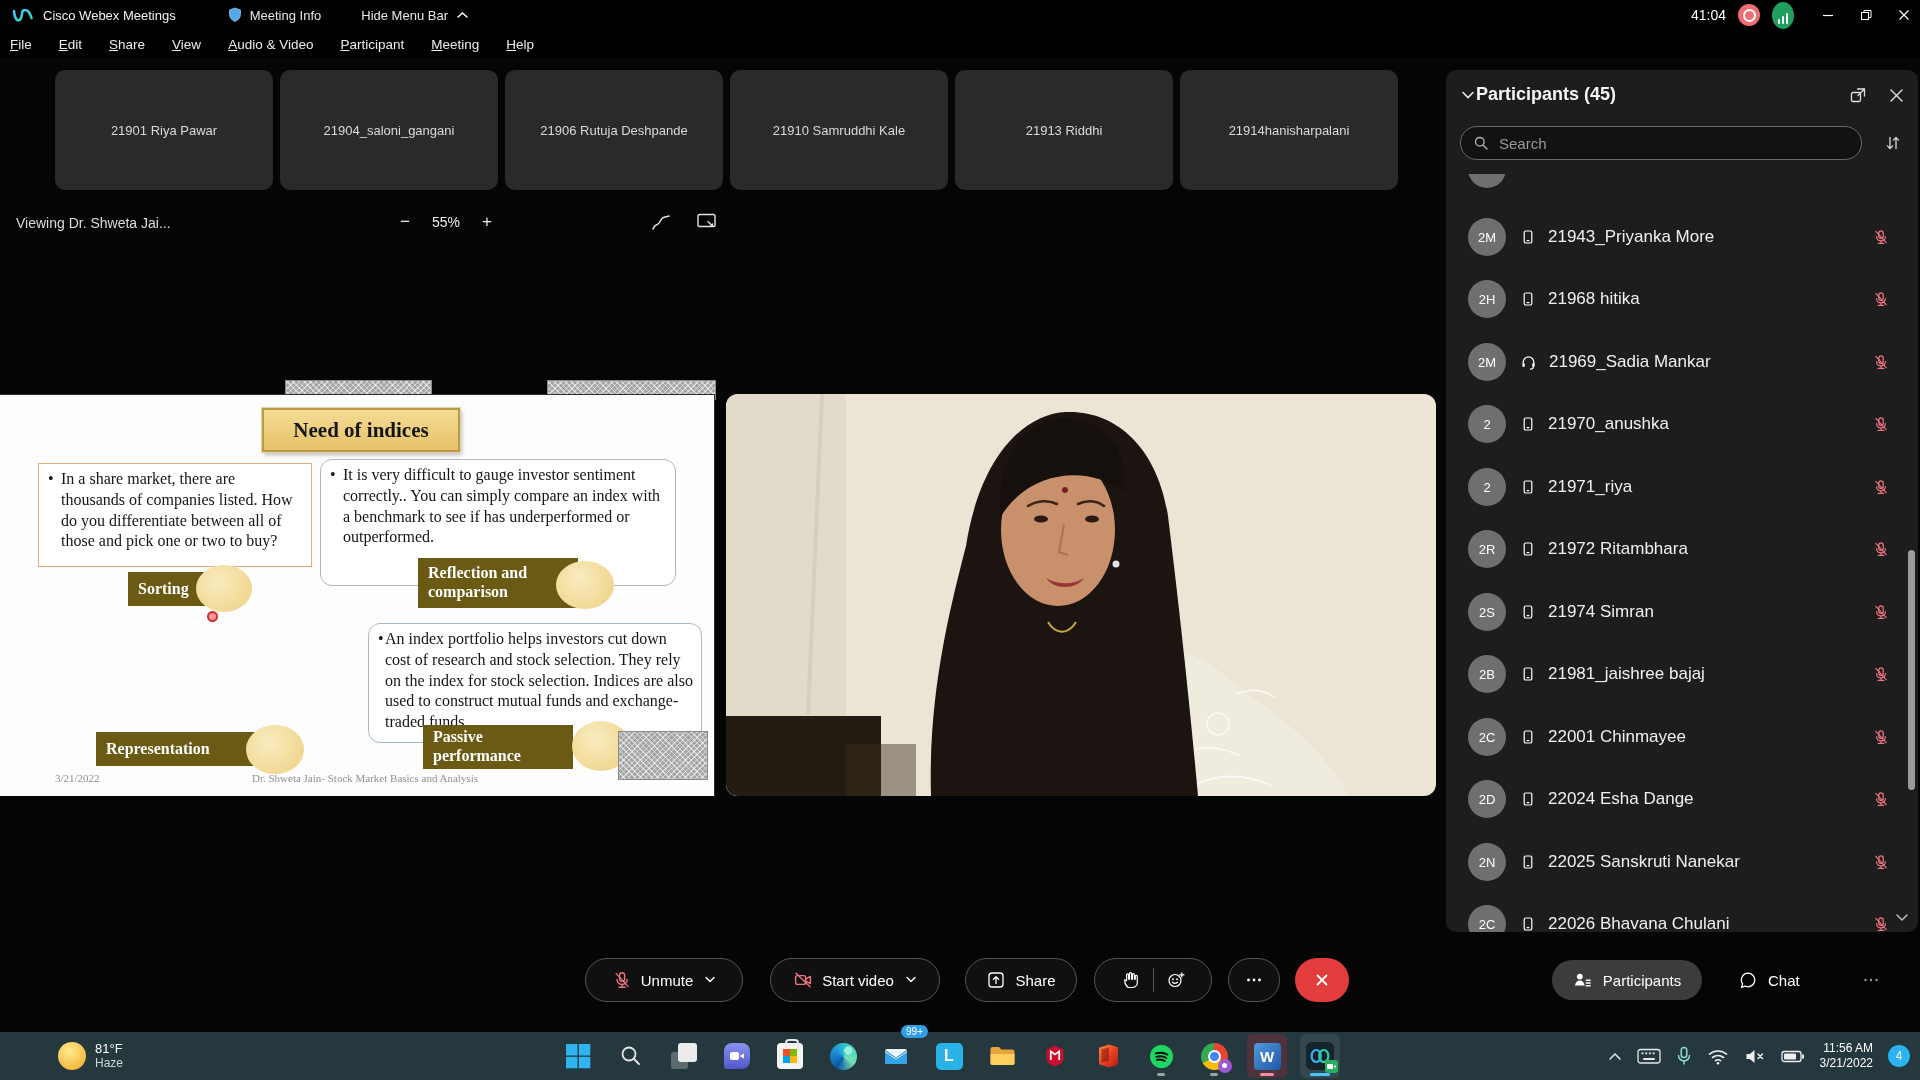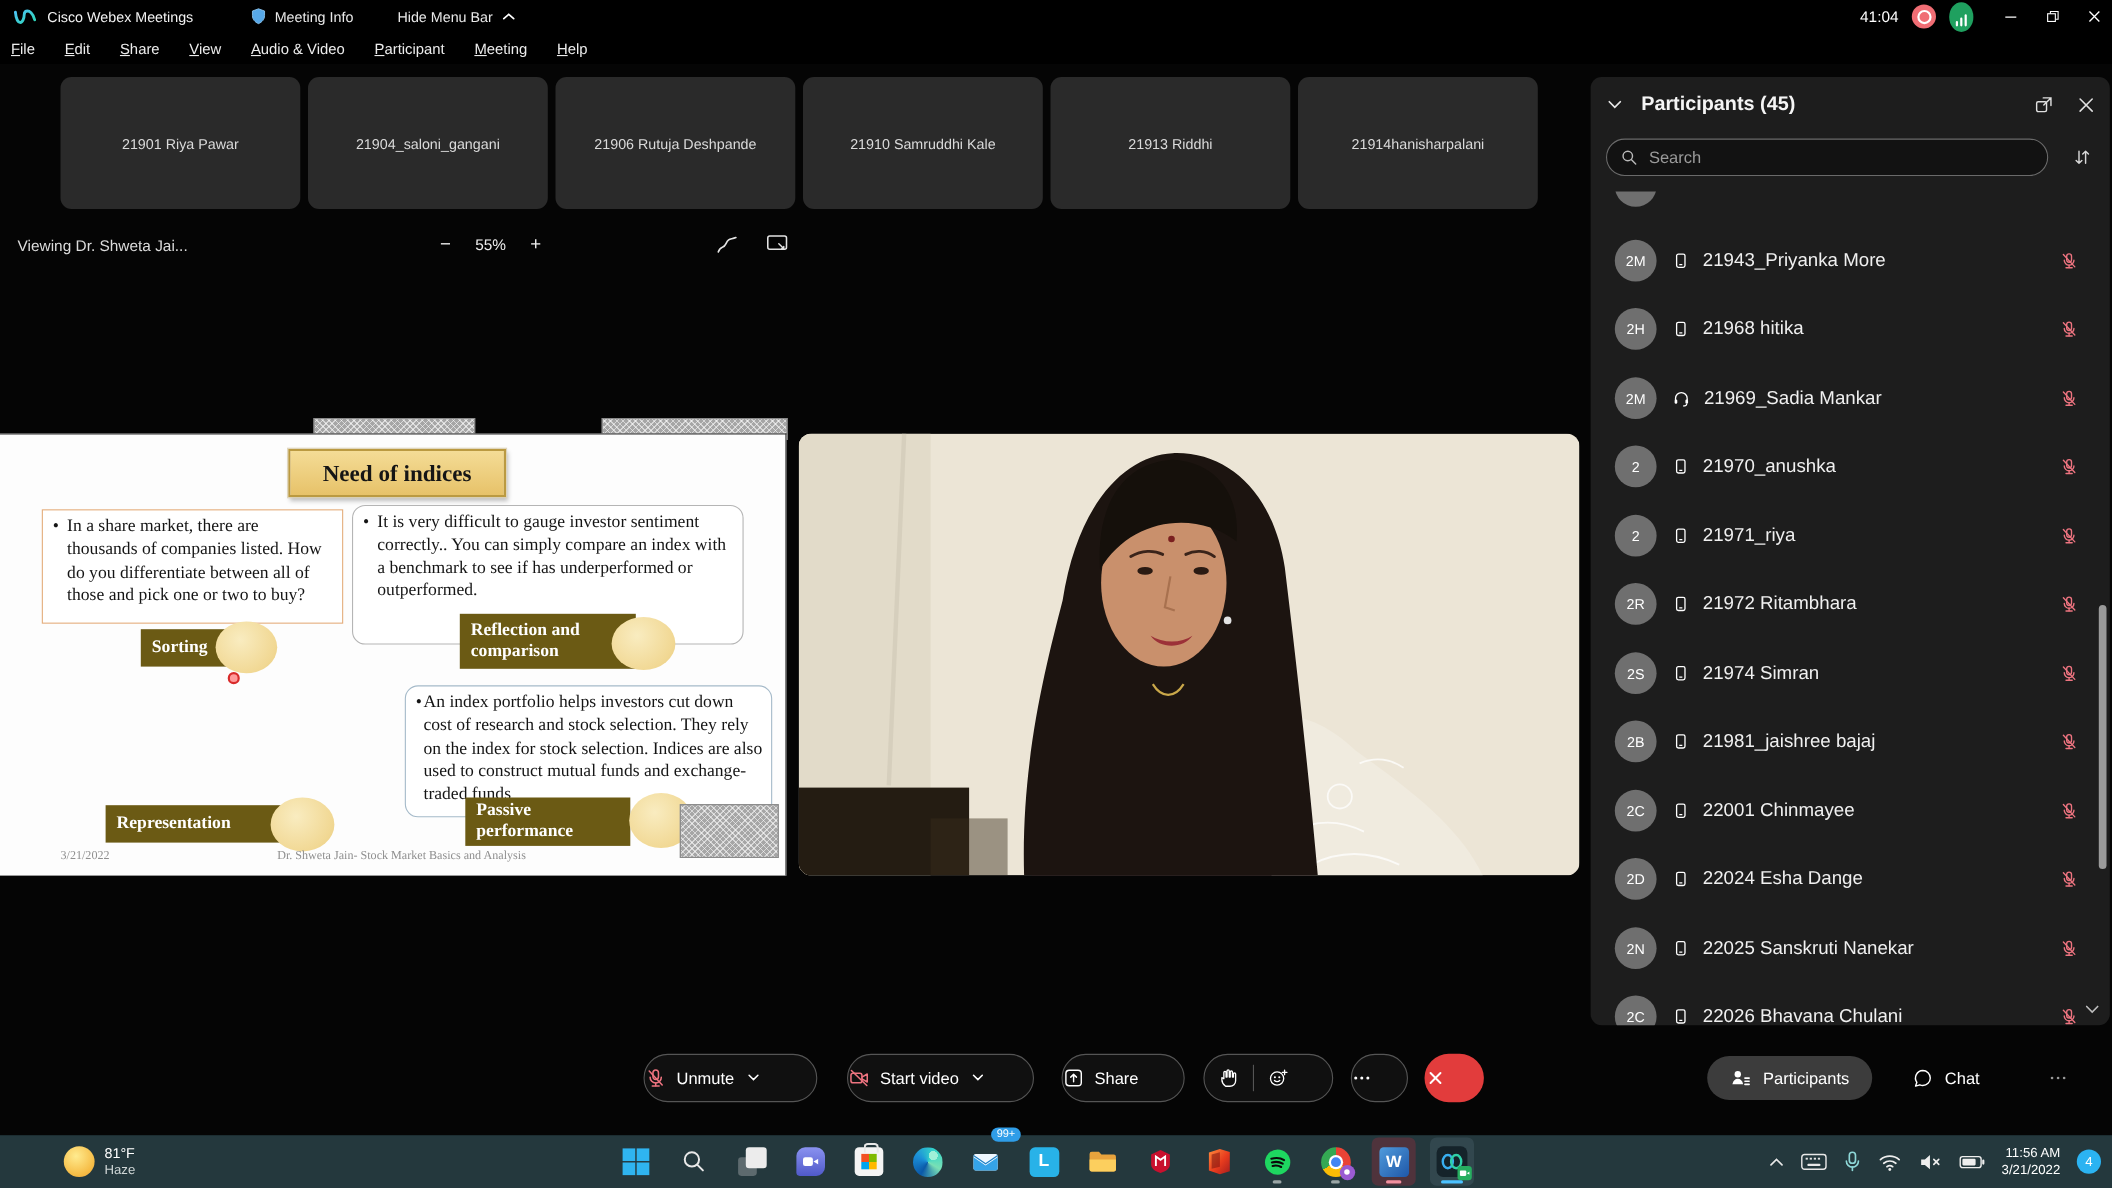--- a/index.html
+++ b/index.html
@@ -53,21 +53,21 @@
        display:flex;align-items:center;padding-left:10px;box-sizing:border-box;}
   .ellipse{position:absolute;border-radius:50%;background:radial-gradient(circle at 40% 35%,#f9ecc0,#f1d894 70%,#e9cc7e);}
   .laser{position:absolute;width:11px;height:11px;border-radius:50%;background:#ff9b9b;border:2.5px solid #d92b2b;box-sizing:border-box;}
   .sl-footer{position:absolute;font-size:11px;color:#8f8f8f;}
 
   
   .video{left:726px;top:394px;width:710px;height:402px;border-radius:12px;overflow:hidden;background:#000;}
 
   
   .panel{left:1446px;top:70px;width:472px;height:862px;background:#1d1d1d;border-radius:10px;overflow:hidden;}
-  .panel-header{position:absolute;left:14px;top:14px;display:flex;align-items:center;gap:16px;}
+  .panel-header{position:absolute;left:14px;top:14px;display:flex;align-items:center;gap:0;}
   .panel-title{font-size:18px;font-weight:bold;color:#f5f5f5;}
   .panel-hicons{position:absolute;right:14px;top:16px;display:flex;align-items:center;gap:22px;}
   .searchbox{position:absolute;left:14px;top:56px;width:402px;height:34px;background:#121212;border:1px solid #6a6a6a;
              border-radius:17px;display:flex;align-items:center;padding-left:12px;box-sizing:border-box;gap:8px;}
   .searchbox input{background:transparent;border:none;outline:none;color:#dcdcdc;font-size:15px;width:300px;
                    font-family:"Liberation Sans",sans-serif;}
   .searchbox input::placeholder{color:#9a9a9a;}
   .sort-ic{position:absolute;right:16px;top:64px;}
   .p-row{position:absolute;left:0;width:472px;height:62px;display:flex;align-items:center;}
   .avatar{width:38px;height:38px;border-radius:50%;background:#6f6f6f;color:#fff;font-size:13px;
@@ -75,21 +75,21 @@
   .dev-icon{margin-left:14px;flex:0 0 auto;}
   .p-name{margin-left:12px;font-size:17px;color:#f0f0f0;white-space:nowrap;}
   .p-mic{margin-left:auto;margin-right:28px;flex:0 0 auto;}
   .sliver{position:absolute;left:22px;top:104px;width:38px;height:16px;overflow:hidden;}
   .sliver i{display:block;width:38px;height:38px;border-radius:50%;background:#6f6f6f;margin-top:-24px;}
   .scrollthumb{position:absolute;right:3px;top:480px;width:7px;height:240px;border-radius:4px;background:#9a9a9a;}
   .panel-chevdown{position:absolute;right:8px;bottom:8px;}
 
   
   .pill{position:absolute;top:958px;height:44px;border:1px solid #555;border-radius:22px;background:#101010;
-        display:flex;align-items:center;justify-content:flex-start;gap:9px;box-sizing:border-box;color:#fff;font-size:15px;}
+        display:flex;align-items:center;justify-content:center;gap:9px;box-sizing:border-box;color:#fff;font-size:15px;}
   .pill .chev{margin-left:2px;}
   .leave{background:#e23c3c;border:none;}
   .pbtn-right{position:absolute;top:960px;height:40px;display:flex;align-items:center;gap:10px;color:#fff;font-size:15px;}
 
   
   .taskbar{left:0;top:1032px;width:1920px;height:48px;background:#24383d;display:flex;align-items:center;}
   .weather{display:flex;align-items:center;gap:9px;margin-left:58px;}
   .sun{width:28px;height:28px;border-radius:50%;background:radial-gradient(circle at 40% 32%,#ffeb8f,#f6bc45 68%,#eda23a);}
   .wtxt{display:flex;flex-direction:column;line-height:1.15;}
   .wtemp{font-size:13px;color:#fff;}

